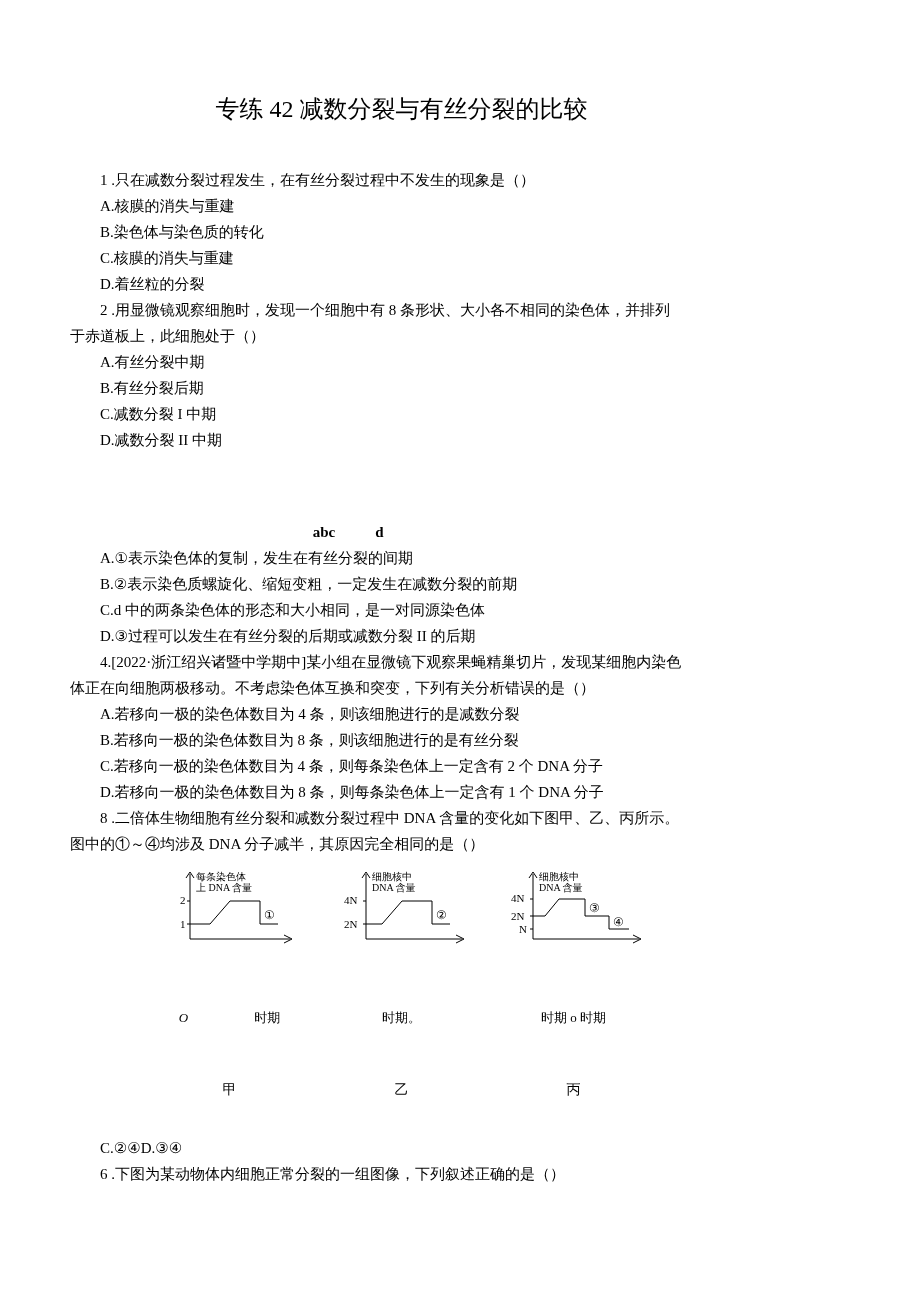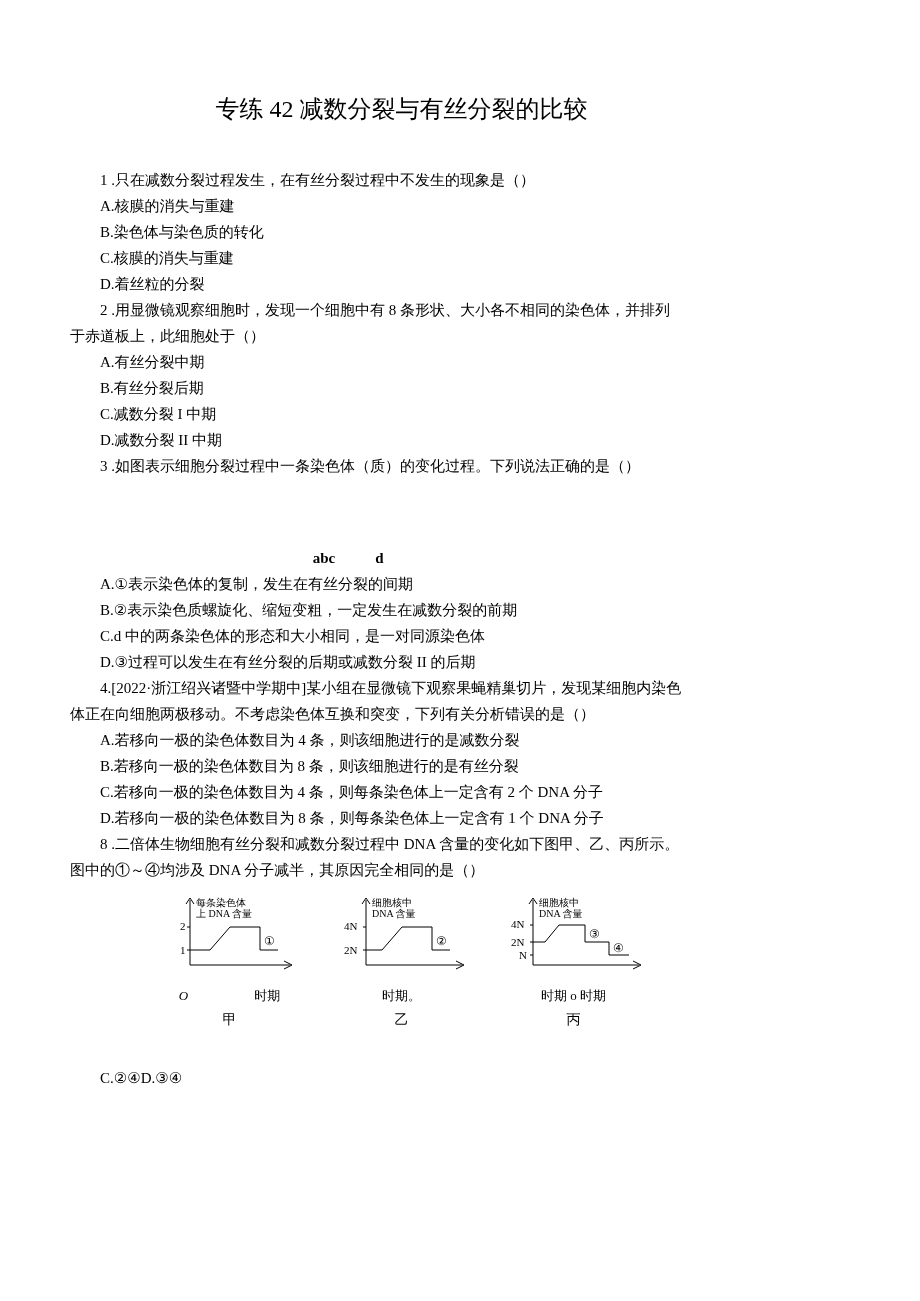--- a/index.html
+++ b/index.html
@@ -57,20 +57,21 @@
     gap: 32px;
     margin: 8px 0 2px 0;
   }
   .chart {
     width: 140px;
     display: flex;
     flex-direction: column;
     align-items: center;
     font-family: "SimSun", serif;
     font-size: 11px;
+    gap: 48px;
   }
   .chart svg {
     display: block;
   }
   .chart-sub {
     font-size: 13px;
     margin-top: 6px;
     display: flex;
     gap: 6px;
     align-items: baseline;
@@ -96,21 +97,20 @@
   <div class="option">C.核膜的消失与重建</div>
   <div class="option">D.着丝粒的分裂</div>
 
   <div class="para">2 .用显微镜观察细胞时，发现一个细胞中有 8 条形状、大小各不相同的染色体，并排列</div>
   <div class="hang">于赤道板上，此细胞处于（）</div>
   <div class="option">A.有丝分裂中期</div>
   <div class="option">B.有丝分裂后期</div>
   <div class="option">C.减数分裂 I 中期</div>
   <div class="option">D.减数分裂 II 中期</div>
 
-  <div class="para">3 .如图表示细胞分裂过程中一条染色体（质）的变化过程。下列说法正确的是（）</div>
   <div style="height:60px"></div>
   <div class="abc-row">
     <div class="abc-left">abc</div>
     <div class="abc-right">d</div>
   </div>
   <div class="option">A.①表示染色体的复制，发生在有丝分裂的间期</div>
   <div class="option">B.②表示染色质螺旋化、缩短变粗，一定发生在减数分裂的前期</div>
   <div class="option">C.d 中的两条染色体的形态和大小相同，是一对同源染色体</div>
   <div class="option">D.③过程可以发生在有丝分裂的后期或减数分裂 II 的后期</div>
 
@@ -191,14 +191,15 @@
         <span>时期 o 时期</span>
       </div>
       <div style="font-size:14px;margin-top:2px;">丙</div>
     </div>
 
   </div>
 
   <div style="height:30px"></div>
   <div class="opt-pair">C.②④D.③④</div>
 
+  <div class="para">6      .下图为某动物体内细胞正常分裂的一组图像，下列叙述正确的是（）</div>
 
 </div>
 
 </body></html>

